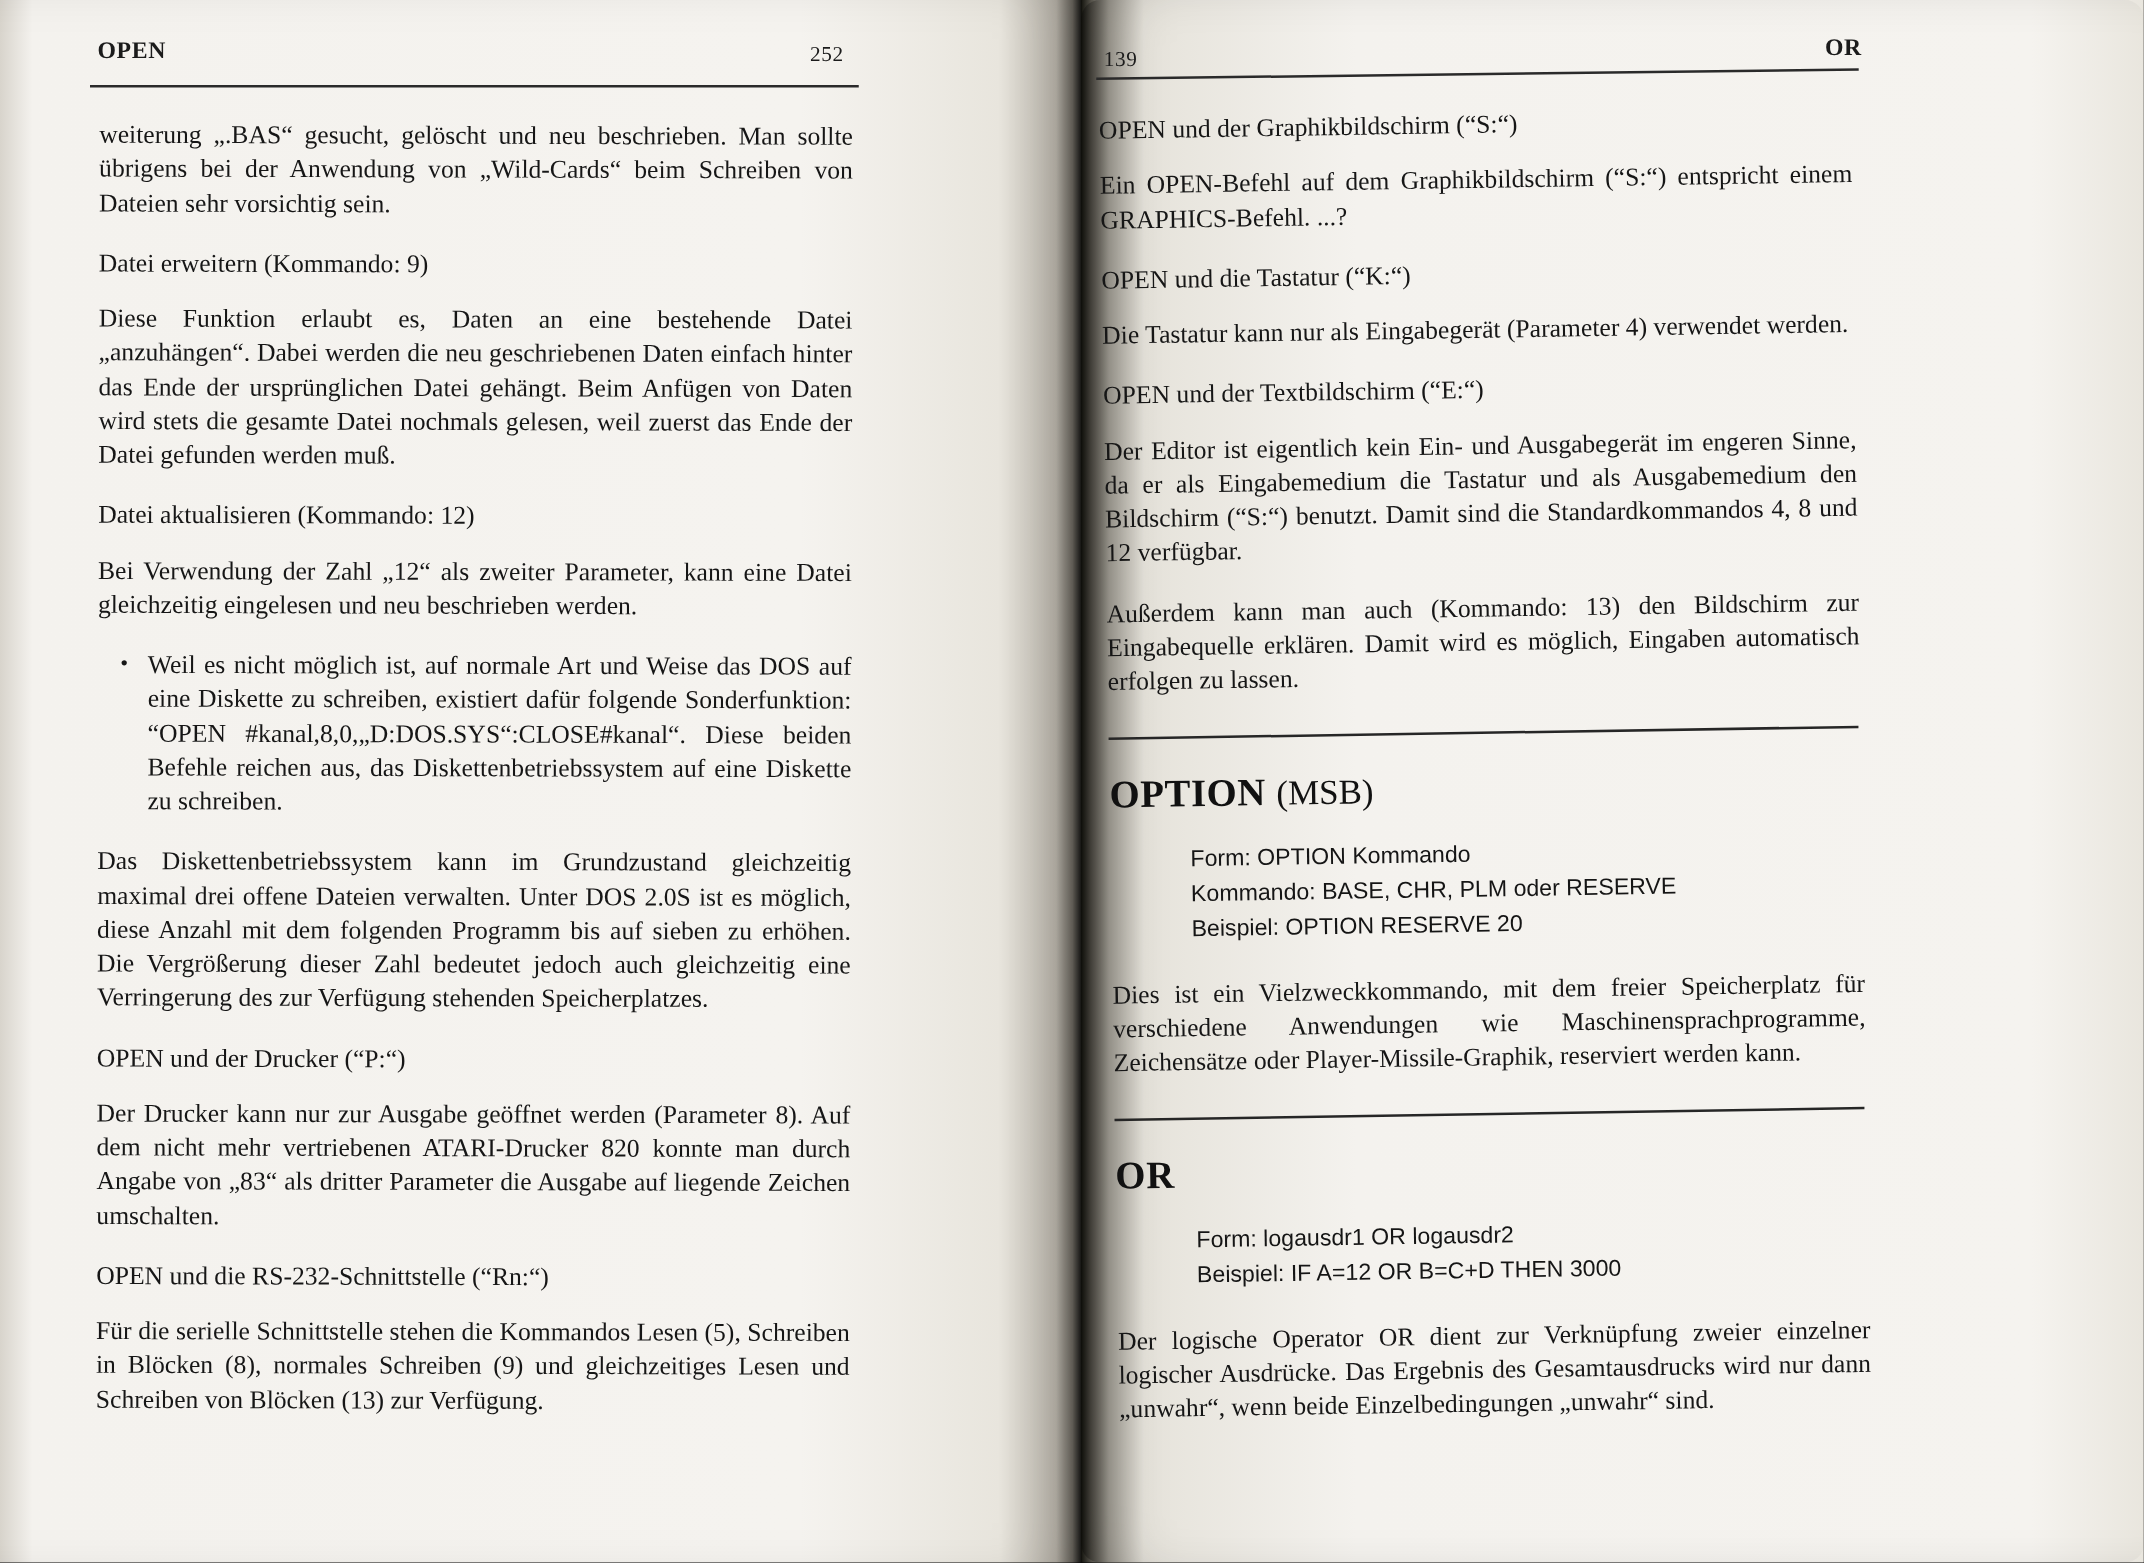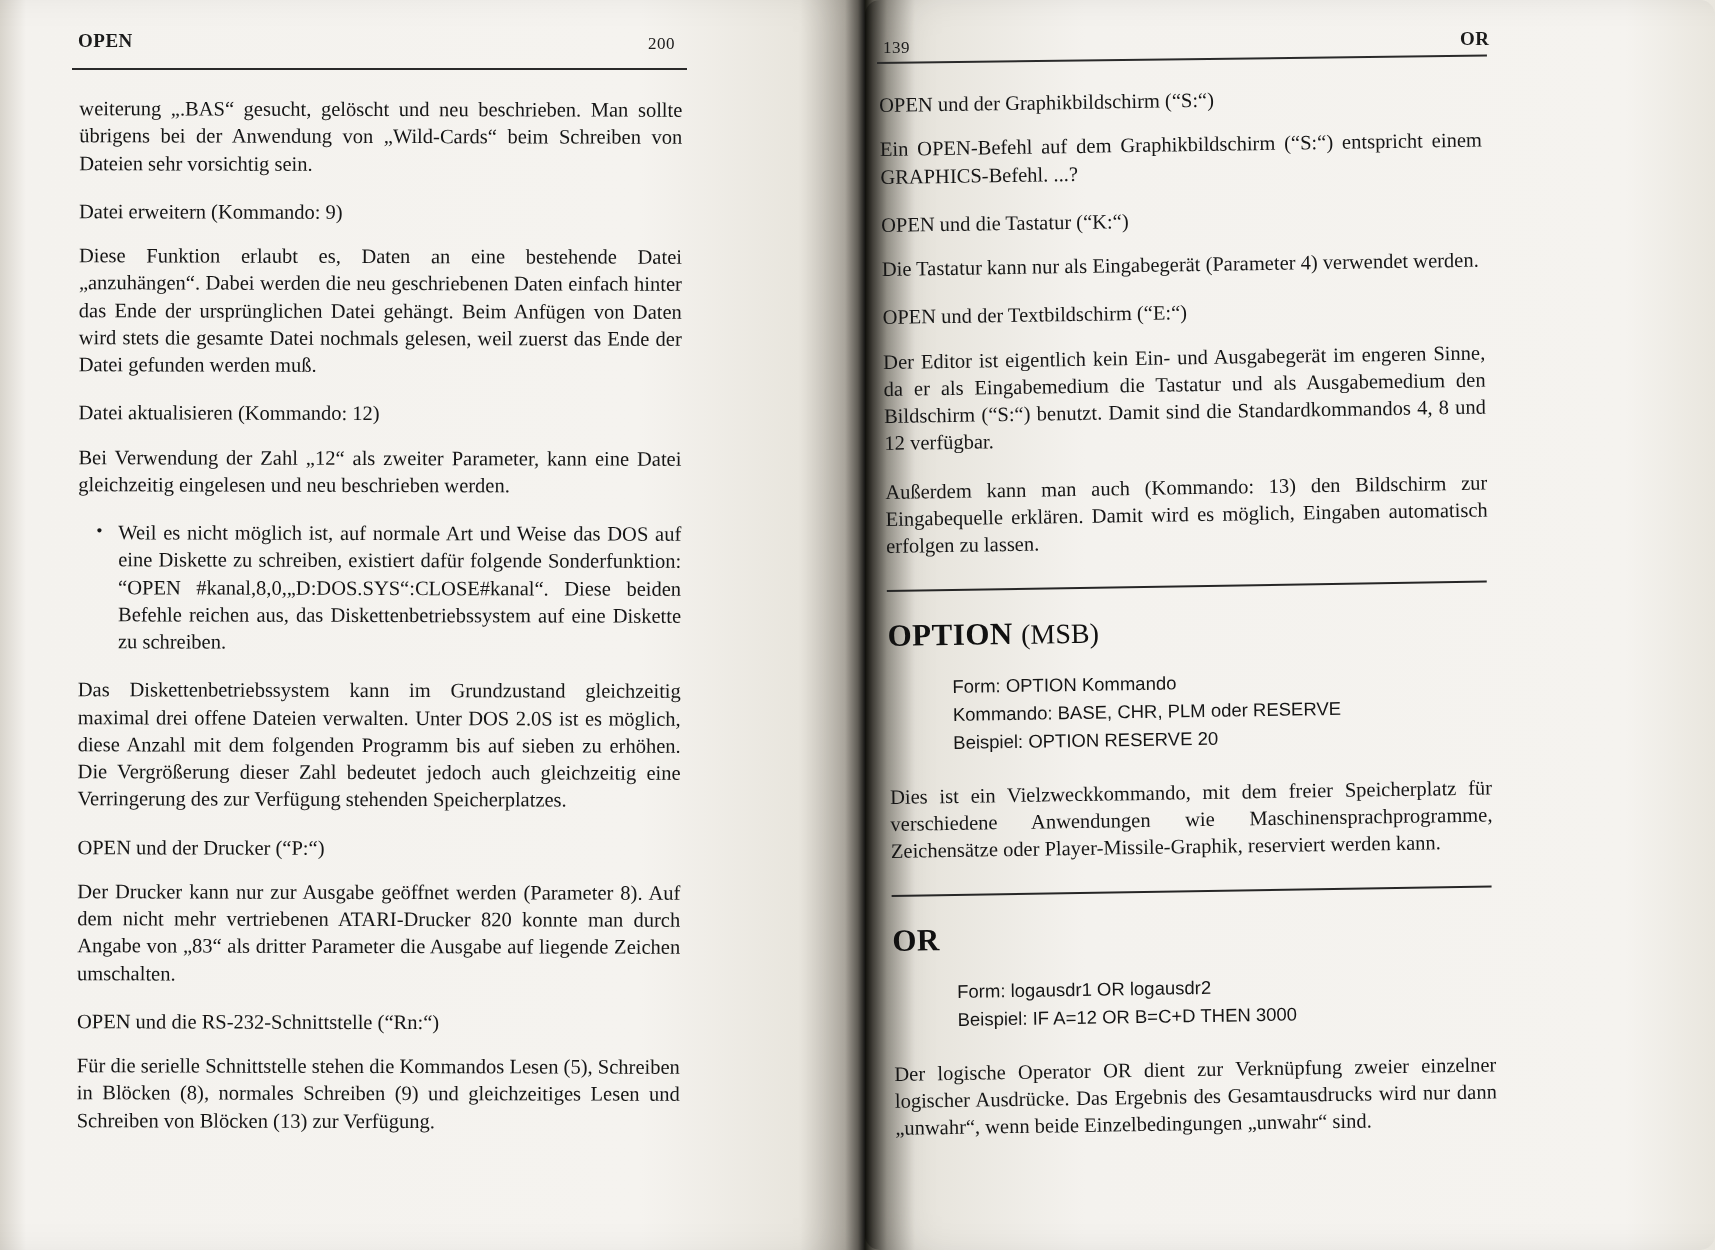--- a/index.html
+++ b/index.html
@@ -161,21 +161,21 @@
   }
 </style>
 </head>
 <body>
 
 <div class="book">
 
   <div class="page left">
     <div class="page-inner">
       <div class="head bold" style="left:78px; top:30px;">OPEN</div>
-      <div class="head" style="left:648px; top:34px; font-size:17px;">200</div>
+      <div class="head" style="left:648px; top:34px; font-size:17px;">252</div>
       <div class="rule" style="left:72px; top:68px; width:615px;"></div>
 
       <div class="col left-col">
         <p>weiterung „.BAS“ gesucht, gelöscht und neu beschrieben. Man sollte übrigens bei der Anwendung von „Wild-Cards“ beim Schreiben von Dateien sehr vorsichtig sein.</p>
         <p class="sub">Datei erweitern (Kommando: 9)</p>
         <p>Diese Funktion erlaubt es, Daten an eine bestehende Datei „anzuhängen“. Dabei werden die neu geschriebenen Daten einfach hinter das Ende der ursprünglichen Datei gehängt. Beim Anfügen von Daten wird stets die gesamte Datei nochmals gelesen, weil zuerst das Ende der Datei gefunden werden muß.</p>
         <p class="sub">Datei aktualisieren (Kommando: 12)</p>
         <p>Bei Verwendung der Zahl „12“ als zweiter Parameter, kann eine Datei gleichzeitig eingelesen und neu beschrieben werden.</p>
 
         <ul class="bullets">

